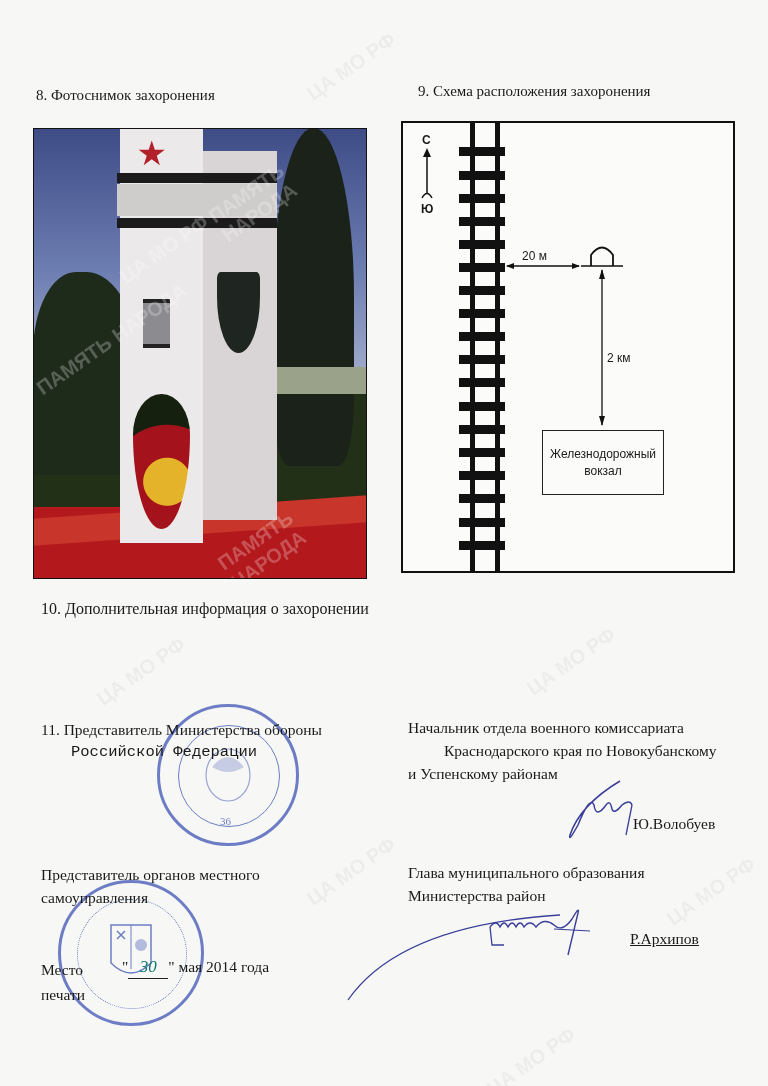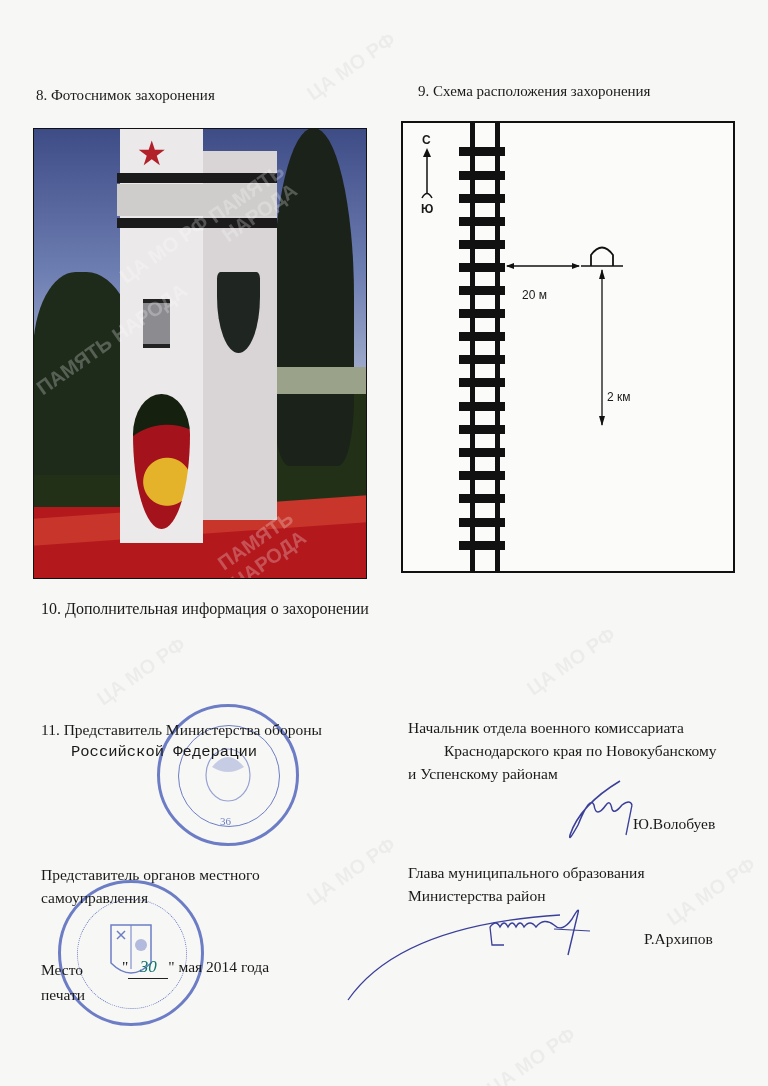--- a/index.html
+++ b/index.html
@@ -26,21 +26,21 @@
   .shield { position:absolute; left:55%; top:32%; width:13%; height:18%; background:#1f2621; border-radius:8% 8% 50% 50% / 8% 8% 70% 70%; }
   .star { position:absolute; left:31%; top:2%; color:#b2212a; font-size:34px; line-height:34px; }
   .wreath { position:absolute; left:30%; top:59%; width:17%; height:30%; background:radial-gradient(circle at 60% 65%, #e5b32a 0 25%, #a4121b 26% 60%, #15200f 61%);
             border-radius:50% 50% 50% 50% / 30% 30% 70% 70%; }
   .photo-frame { position:absolute; inset:0; border:1px solid #111; }
   
   .scheme { left:401px; top:121px; width:334px; height:452px; border:2px solid #111; background:#fbfbfa; box-sizing:border-box; }
   .rail { position:absolute; top:0; bottom:0; width:5px; background:#111; }
   .tie { position:absolute; height:9px; background:#111; width:46px; left:56px; }
   .compass { position:absolute; left:18px; top:10px; font-family:"Liberation Sans", sans-serif; font-weight:bold; font-size:12px; }
-  .diagram-text { font-family:"Liberation Sans", sans-serif; font-size:12px; position:absolute; white-space:nowrap;margin-top:39px; }
+  .diagram-text { font-family:"Liberation Sans", sans-serif; font-size:12px; position:absolute; white-space:nowrap; }
   .station { position:absolute; left:139px; top:307px; width:122px; height:65px; border:1.5px solid #222; box-sizing:border-box;
              font-family:"Liberation Sans", sans-serif; font-size:12px; text-align:center; display:flex; flex-direction:column; justify-content:center; line-height:17px; }
   .stamp { position:absolute; border-radius:50%; border:3px solid #3f55b5; color:#3f55b5; opacity:0.75; box-sizing:border-box; }
   .stamp .inner { position:absolute; border-radius:50%; border:1.5px solid #3f55b5; }
   .sig { position:absolute; }
   .watermark { position:absolute; font-family:"Liberation Sans", sans-serif; font-weight:bold; color:#000; opacity:0.04; transform:rotate(-35deg); font-size:20px; }
 </style>
 </head>
 <body>
 
@@ -115,20 +115,24 @@
     <line x1="78" y1="33" x2="120" y2="33" stroke="#111" stroke-width="1.5"></line>
     <path d="M88 33 L88 22 Q99 7 110 22 L110 33" stroke="#111" stroke-width="1.8" fill="none"></path>
 
     <line x1="99" y1="37" x2="99" y2="192" stroke="#111" stroke-width="1.3"></line>
     <polygon points="99,36 96,46 102,46" fill="#111"></polygon>
     <polygon points="99,193 96,183 102,183" fill="#111"></polygon>
   </svg>
   <div class="diagram-text" style="left:119px; top:126px;">20 м</div>
 
   <div class="diagram-text" style="left:204px; top:228px;">2 км</div>
+  <div class="station">
+    <span>Железнодорожный</span>
+    <span>вокзал</span>
+  </div>
 </div>
 
 <div class="abs label" style="left:41px; top:600px; font-size:16px;">10. Дополнительная информация о захоронении</div>
 
 <div class="stamp" style="left:157px; top:704px; width:142px; height:142px;">
   <div class="inner" style="left:18px; top:18px; width:100px; height:100px;"></div>
   <svg width="136" height="136" style="position:absolute; left:0; top:0;">
     <ellipse cx="68" cy="68" rx="22" ry="26" fill="none" stroke="#3f55b5" stroke-width="1.2" opacity="0.7"></ellipse>
     <path d="M52 60 Q68 40 84 60 Q68 70 52 60Z" fill="#3f55b5" opacity="0.35"></path>
   </svg>
@@ -163,21 +167,21 @@
 
 <div class="abs text" style="left:408px; top:861px;">Глава муниципального образования</div>
 <div class="abs text" style="left:408px; top:884px;">Министерства район</div>
 
 <svg class="sig" style="left:340px; top:905px;" width="260" height="100">
   <path d="M8 95 Q60 20 220 10" stroke="#3a3f9a" stroke-width="1.3" fill="none"></path>
   <path d="M150 22 Q156 14 160 22 Q164 14 168 22 Q172 14 176 22 Q180 14 184 22 Q190 14 196 22 Q204 12 214 20 Q222 28 232 14 Q240 0 238 8 L228 50" stroke="#3a3f9a" stroke-width="1.4" fill="none"></path>
   <path d="M150 22 L152 40 L164 40" stroke="#3a3f9a" stroke-width="1.3" fill="none"></path>
   <path d="M214 24 L250 26" stroke="#3a3f9a" stroke-width="1.2" fill="none"></path>
 </svg>
-<div class="abs text" style="left:644px; top:927px;">Р.Архипов</div>
+<div class="abs text" style="left:630px; top:927px;text-decoration:underline;">Р.Архипов</div>
 
 <div class="abs text" style="left:41px; top:958px;">Место</div>
 <div class="abs text" style="left:41px; top:983px;">печати</div>
 
 <div class="abs text" style="left:122px; top:955px;">
   <span>"</span><span style="display:inline-block; width:40px; text-align:center; border-bottom:1px solid #222; font-family:'Liberation Serif',serif; font-style:italic; color:#0f766e; font-size:17px;">30</span><span>"</span>
   <span>мая 2014 года</span>
 </div>
 
 <div class="watermark" style="left:300px; top:55px;">ЦА МО РФ</div>

